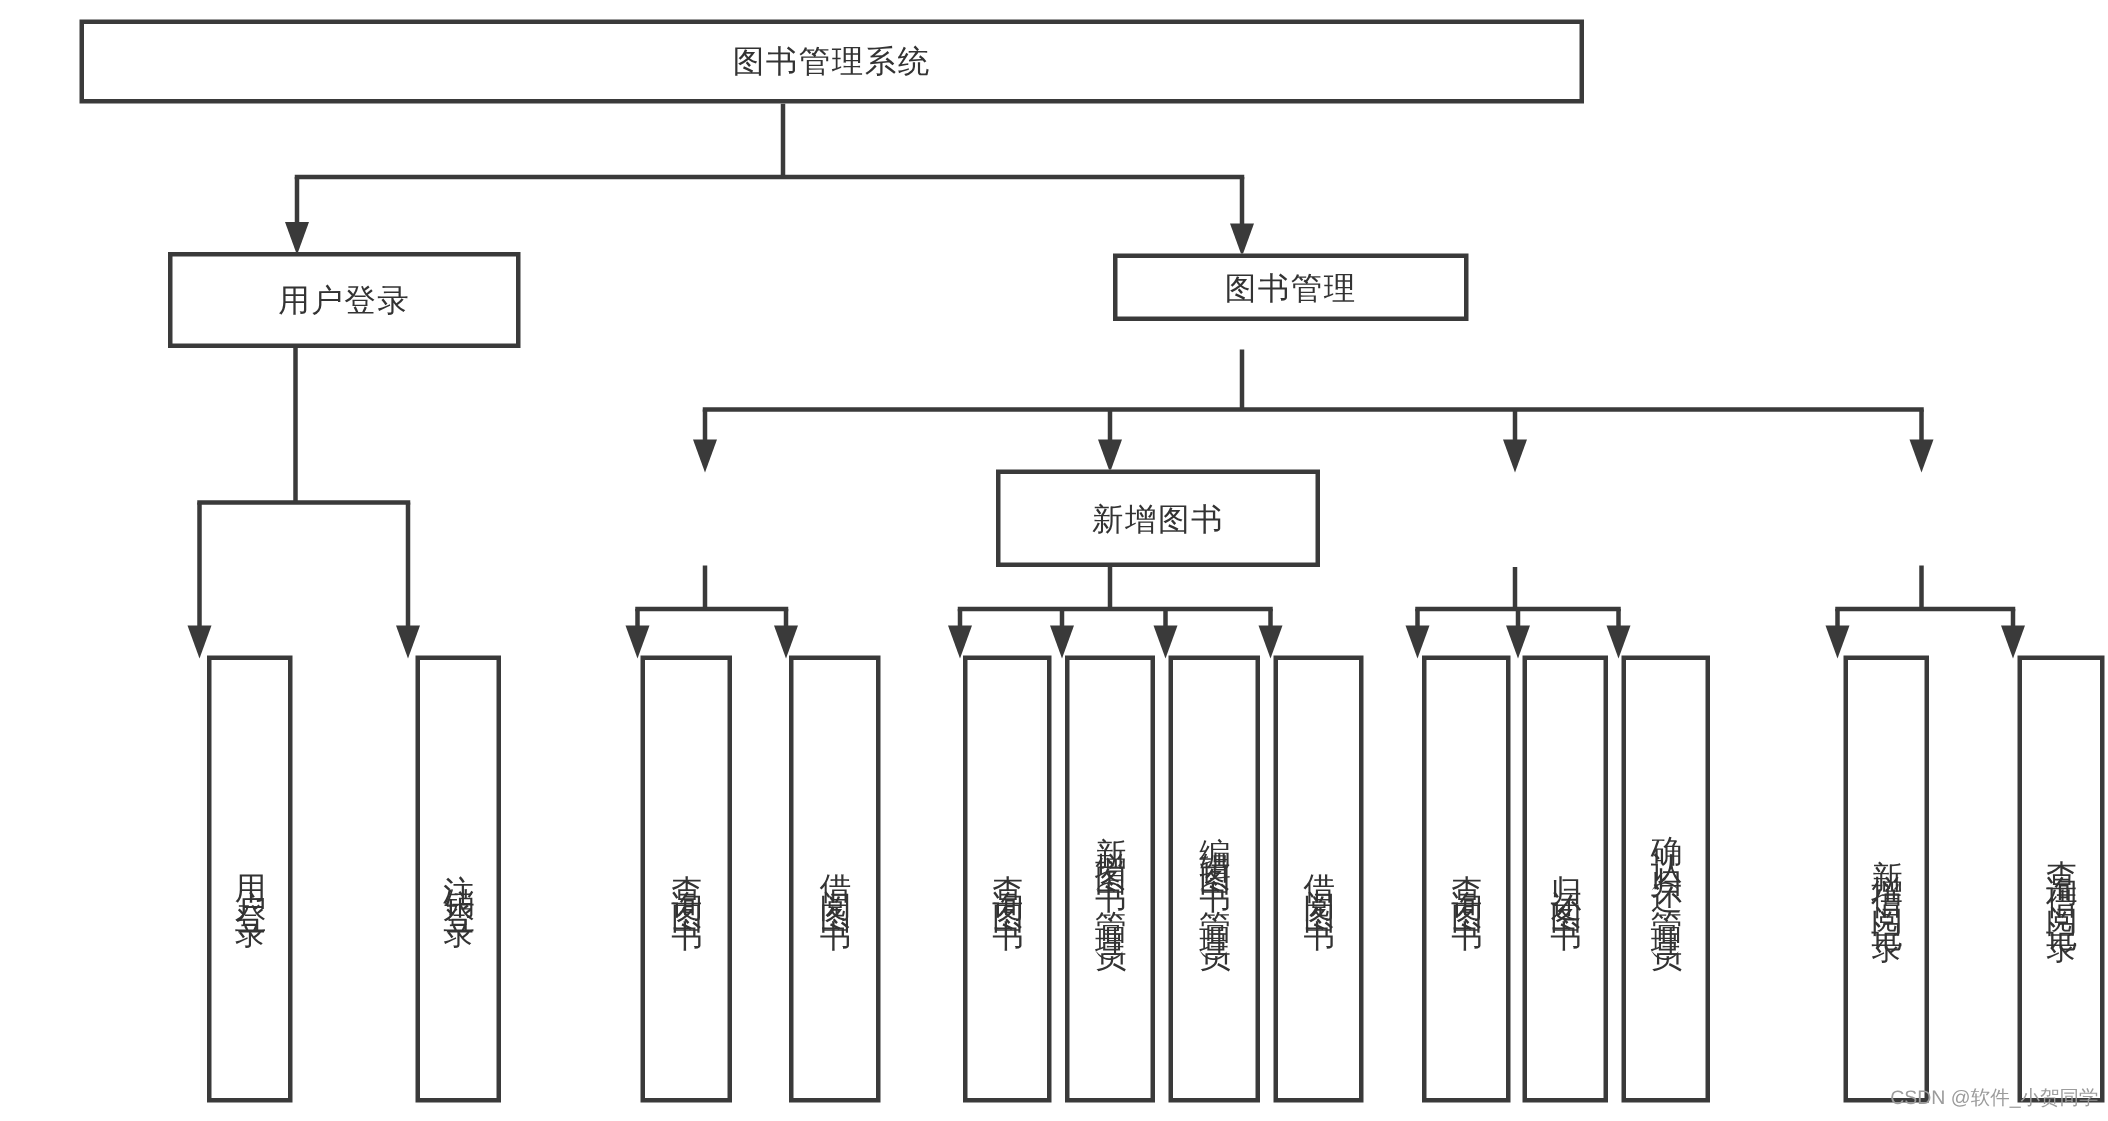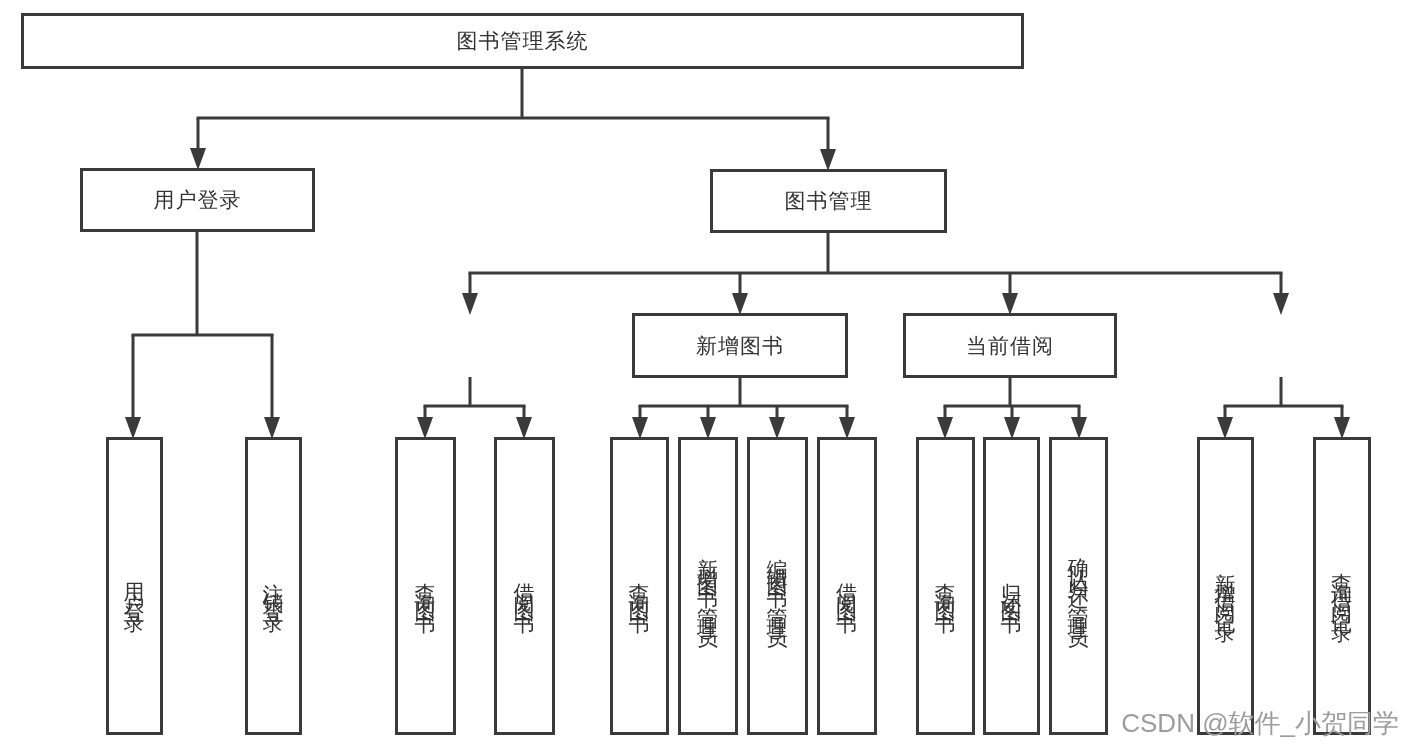--- a/index.html
+++ b/index.html
@@ -26,38 +26,39 @@
   .node {
     position: absolute;
     box-sizing: border-box;
     border: 3px solid #3a3a3a;
     background: #ffffff;
     color: #333333;
     display: flex;
     align-items: center;
     justify-content: center;
     z-index: 2;
+    margin-left: 32px;
   }
   .node.h {
     font-size: 21px;
     letter-spacing: 1px;
     white-space: nowrap;
   }
   .node.v {
     writing-mode: vertical-rl;
     font-size: 21px;
     letter-spacing: 10px;
     line-height: 1;
     text-align: center;
   }
   .watermark {
     position: absolute;
     z-index: 3;
     color: #9c9c9c;
-    font-size: 26px;
+    font-size: 13px;
     white-space: nowrap;
     right: 6px;
     bottom: 6px;
   }
 </style>
 </head>
 <body>
 
 <div class="stage">
 
@@ -124,24 +125,23 @@
       <polygon points="1012,439 1004,417 1020,417"></polygon>
       <polygon points="1079,439 1071,417 1087,417"></polygon>
       <polygon points="1225,439 1217,417 1233,417"></polygon>
       <polygon points="1342,439 1334,417 1350,417"></polygon>
     </g>
   </svg>
 
   <div class="node h" style="left:21px; top:13px; width:1003px; height:56px;">图书管理系统</div>
 
   <div class="node h" style="left:80px; top:168px; width:235px; height:64px;">用户登录</div>
-  <div class="node h" style="left:710px; top:169px; width:237px; height:64px;">图书管理</div>
+  <div class="node h" style="left:710px; top:169px; width:237px; height:45px;">图书管理</div>
 
   <div class="node h" style="left:632px; top:313px; width:216px; height:65px;">新增图书</div>
-  <div class="node h" style="left:903px; top:313px; width:214px; height:65px;">当前借阅</div>
 
   <div class="node v" style="left:106px; top:437px; width:57px; height:298px;">用户登录</div>
   <div class="node v" style="left:245px; top:437px; width:57px; height:298px;">注销登录</div>
 
   <div class="node v" style="left:395px; top:437px; width:61px; height:298px;">查询图书</div>
   <div class="node v" style="left:494px; top:437px; width:61px; height:298px;">借阅图书</div>
 
   <div class="node v" style="left:610px; top:437px; width:59px; height:298px;">查询图书</div>
   <div class="node v" style="left:678px; top:437px; width:60px; height:298px;">新增图书（管理员）</div>
   <div class="node v" style="left:747px; top:437px; width:61px; height:298px;">编辑图书（管理员）</div>

